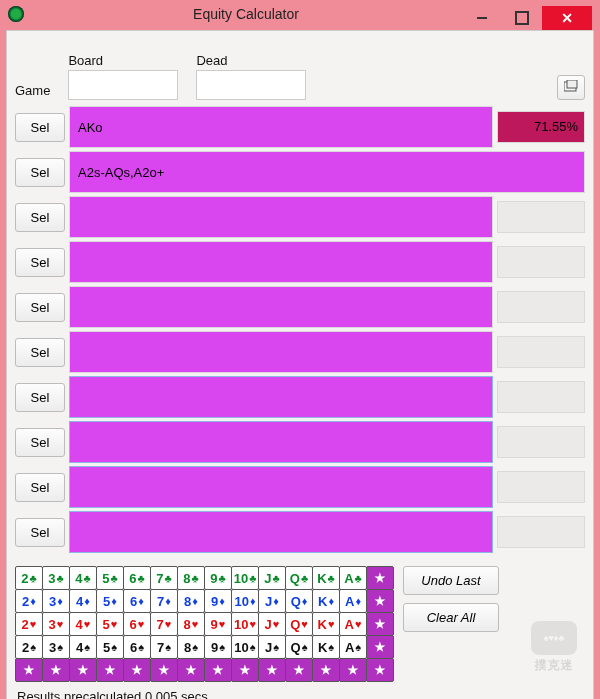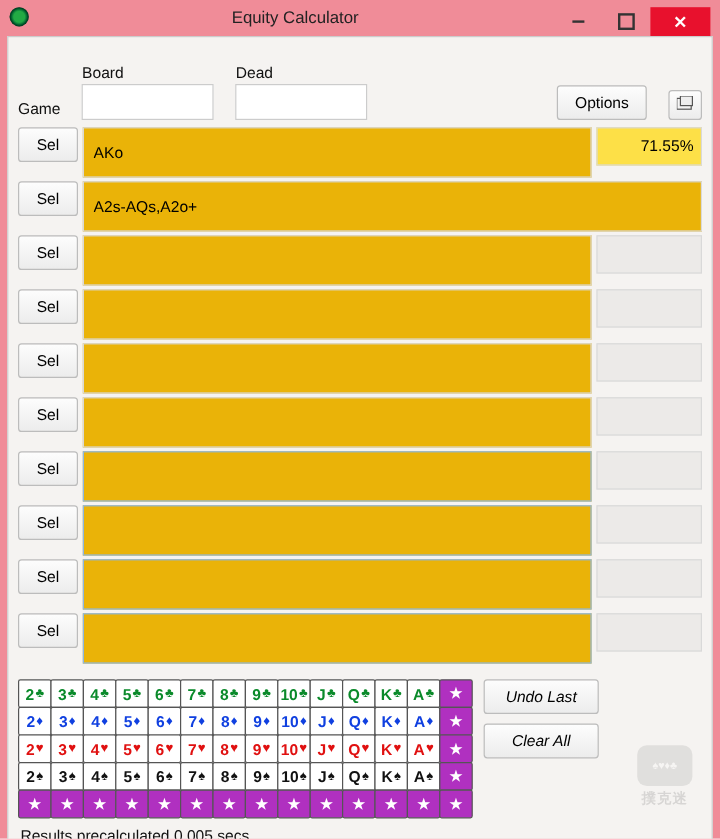--- a/index.html
+++ b/index.html
@@ -21,26 +21,26 @@
   .field label { font-size: 13px; color: #111; margin-bottom: 2px; }
   select.game { width: 120px; height: 30px; background: #fff; border: 1px solid #bbb; padding: 2px 4px; }
   input.txt { height: 30px; border: 1px solid #ccc; background: #fff; padding: 2px 6px; }
   .board-input { width: 110px; } .dead-input { width: 110px; }
   .btn { background: linear-gradient(#fdfdfd,#ececec); border: 1px solid #bcbcbc; border-radius: 3px; padding: 6px 14px; cursor: pointer; font-size: 13px; }
   .btn.small { padding: 6px 10px; }
   .btn.icon-only { padding: 4px 6px; }
   .top-row .spacer { flex: 1; }
 
   .rows { padding: 0 4px; }
-  .hrow { display: flex; align-items: flex-start; gap: 4px; margin-bottom: 3px; }
+  .hrow { display: flex; align-items: center; gap: 4px; margin-bottom: 3px; }
   .hrow .sel-btn { width: 50px; }
-  .hrow .hand-input { flex: 1; border: 1px solid #d9d9d9; background: #eab308; padding: 20px 8px; height: 32px; }
+  .hrow .hand-input { flex: 1; border: 1px solid #d9d9d9; background: #d946ef; padding: 20px 8px; height: 32px; }
   .hrow .hand-input.blue { border: 1px solid #8db7e4; }
   .hrow .equity-box { width: 88px; border: 1px solid #d9d9d9; background: #eceae8; padding: 4px 6px; text-align: right; height: 32px; line-height: 22px; }
-  .hrow .equity-box.filled { background: #fde047; }
+  .hrow .equity-box.filled { background: #be185d; }
 
   .deck-area { display: flex; gap: 10px; margin: 10px 4px 2px 4px; }
   .deck { display: flex; flex-direction: column; gap: 0px; }
   .suit-row { display: flex; gap: 0px; }
   .card { width: 28px; height: 24px; border: 1px solid #555; border-radius: 2px; background: #fff; display: flex; align-items: center; justify-content: center; font-weight: bold; font-size: 12px; margin-right: -1px; margin-bottom: -1px; position: relative; cursor: pointer; }
   .card.star { background: #b030c0; color: #fff; }
   .card.star::after { content: "\2605"; }
   .card .suit { font-size: 11px; margin-left: 1px; }
   .clubs { color: #0a8a2a; } .diamonds { color: #1040e0; } .hearts { color: #e01010; } .spades { color: #111; }
   .deck-buttons { display: flex; flex-direction: column; gap: 8px; }
@@ -76,21 +76,20 @@
       </div>
       <div class="field">
         <label>Board</label>
         <input class="txt board-input" value="" style="">
       </div>
       <div class="field">
         <label>Dead</label>
         <input class="txt dead-input" value="" style="">
       </div>
       <div class="spacer"></div>
-      <button class="btn">Options</button>
       <button class="btn icon-only">
         <svg width="14" height="12">
             <rect x="0" y="2" width="12" height="9" fill="none" stroke="#555"></rect>
             <rect x="3" y="0" width="10" height="8" fill="#eee" stroke="#555"></rect>
           </svg>
       </button>
     </div>
 
     <div class="rows" id="rows">
         <div class="hrow">

